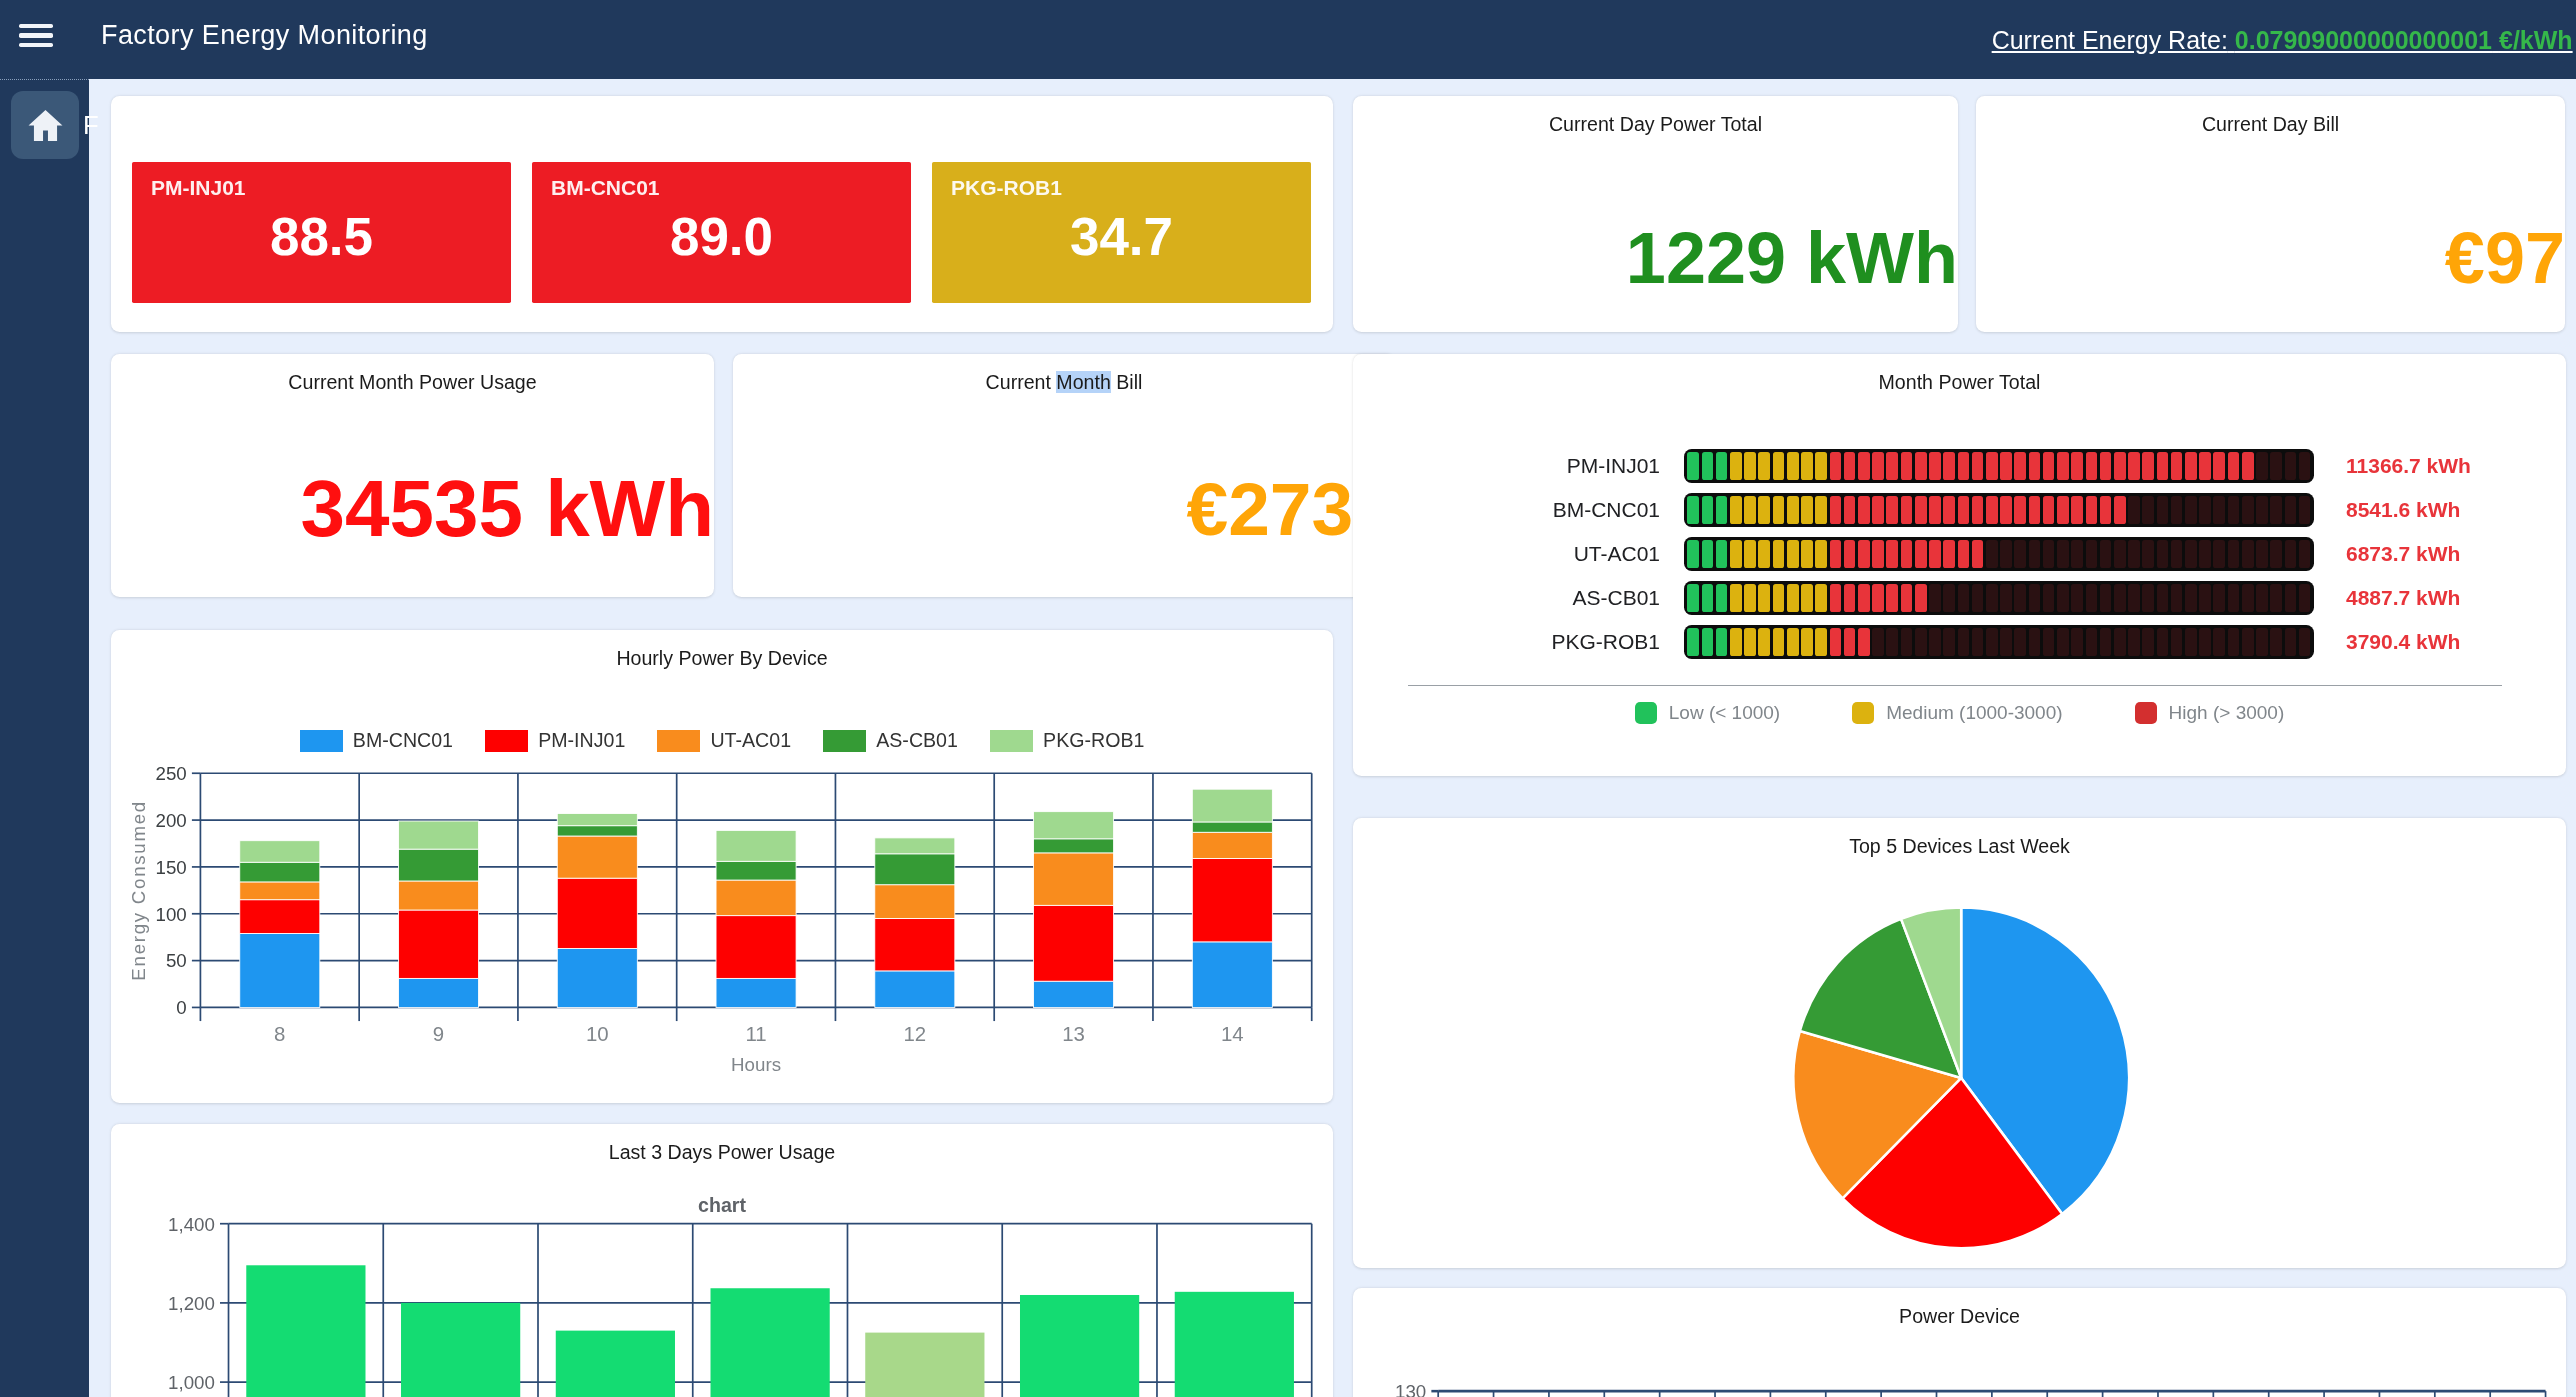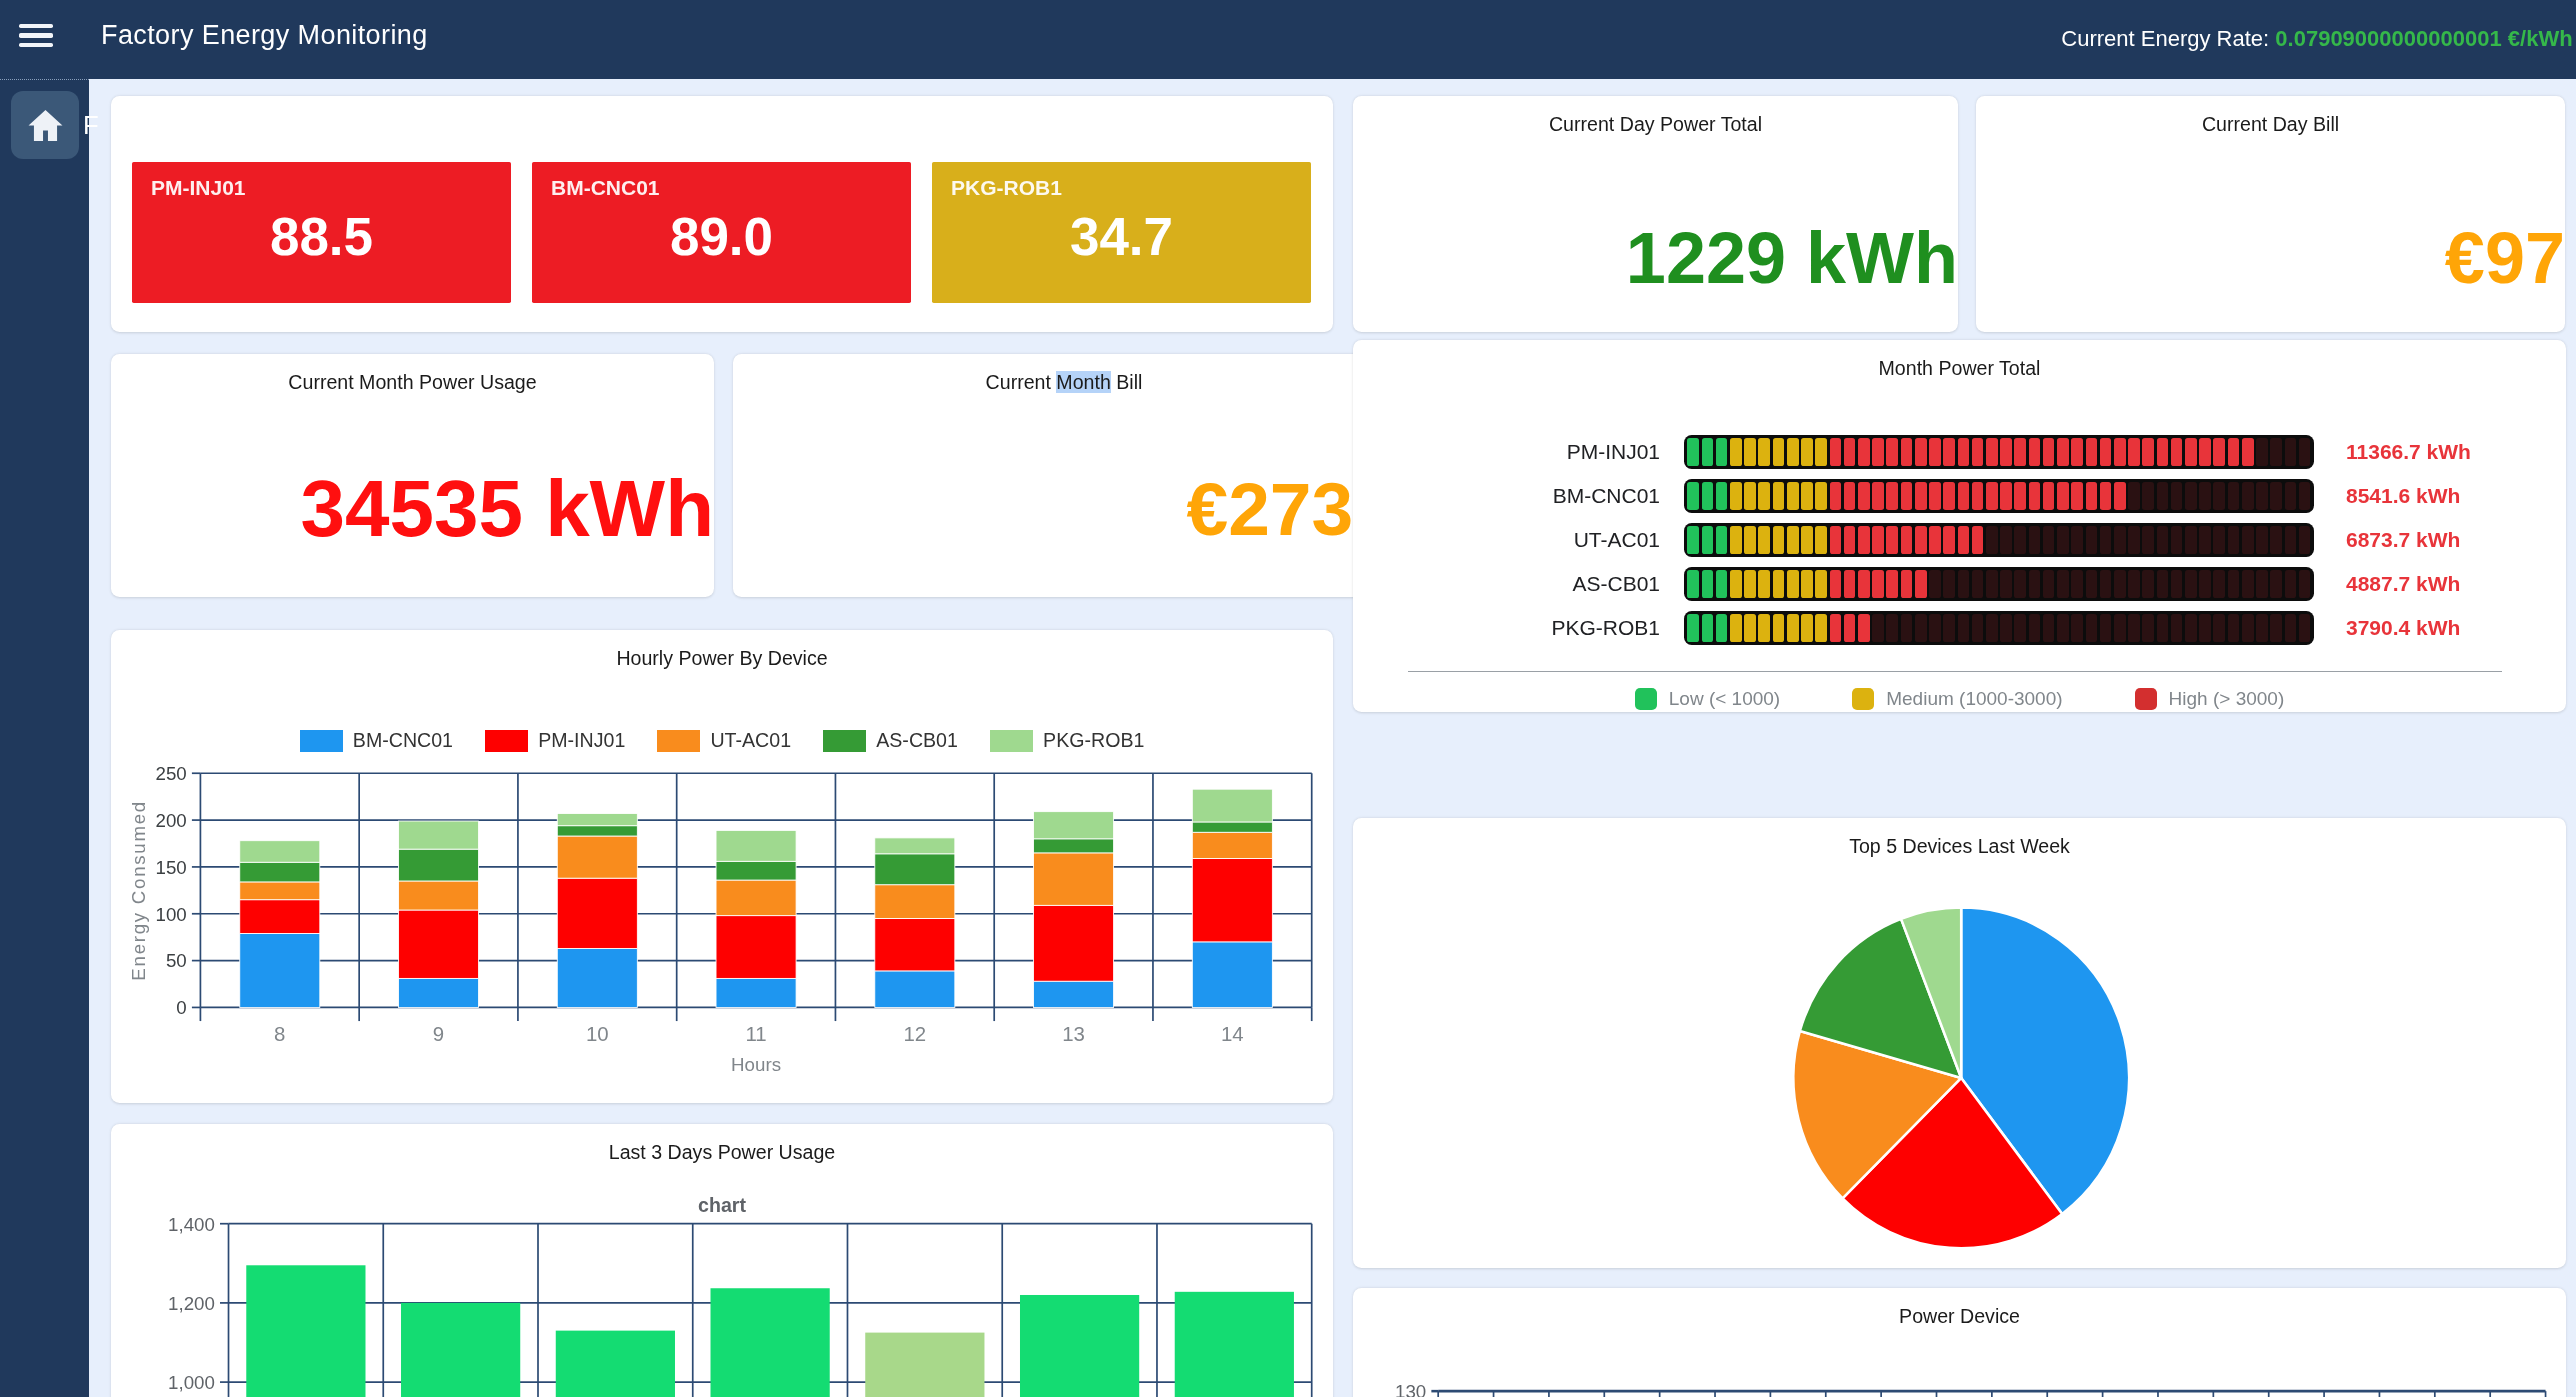--- a/index.html
+++ b/index.html
@@ -6,21 +6,21 @@
   body{
     width:2576px;height:1397px;overflow:hidden;position:relative;
     font-family:"Liberation Sans","DejaVu Sans",sans-serif;
     background:#e7effc;
   }
   
   .topbar{position:absolute;left:0;top:0;width:2576px;height:79px;background:#20395c;z-index:5;}
   .hamburger{position:absolute;left:19px;top:24px;width:37px;height:31px;cursor:pointer;}
   .hamburger span{display:block;width:34px;height:4.3px;background:#f2f5f9;border-radius:1.7px;margin:0 0 5.1px 0;}
   .app-title{position:absolute;left:101px;top:20.4px;color:#fff;font-size:27px;letter-spacing:0.4px;}
-  .rate{position:absolute;right:3.4px;top:25.6px;font-size:22px;color:#fff;white-space:nowrap;}
+  .rate{position:absolute;right:3.4px;top:25.6px;font-size:25px;color:#fff;white-space:nowrap;text-decoration:underline;}
   .rate .val{color:#35b84a;font-weight:700;}
   
   .sidebar{position:absolute;left:0;top:79px;width:89px;height:1318px;background:#20395c;z-index:4;
     border-top:1.7px dotted #8aa0bc;}
   .home-btn{position:absolute;left:11px;top:11px;width:68px;height:68px;background:#3b5878;border-radius:12px;
     display:flex;align-items:center;justify-content:center;cursor:pointer;}
   .home-btn svg{width:37px;height:37px;fill:#eef2f7;}
   .clipped-label{position:absolute;left:83px;top:31px;color:#fff;font-size:25.6px;}
   
   .card{position:absolute;background:#fff;border-radius:8.5px;box-shadow:0 0.9px 2.6px rgba(60,64,67,.18);}
@@ -108,21 +108,21 @@
   <div class="big-value" style="top:109px;font-size:80px;color:#ff0f0f;">34535 kWh</div>
 </div>
 
 <div class="card" style="left:733px;top:354px;width:662px;height:243px;">
   <div class="card-title">
     <span>Current </span><span class="sel">Month</span><span> Bill</span>
   </div>
   <div class="big-value" style="top:112px;font-size:75px;color:#ffa507;">€2731</div>
 </div>
 
-<div class="card" style="left:1353px;top:340px;width:1213px;height:372px;">
+<div class="card" style="left:1353px;top:354px;width:1213px;height:422px;">
   <div class="card-title">Month Power Total</div>
   <div class="mrows" id="mrows">
       <div class="mrow">
         <span class="mlabel">PM-INJ01</span>
         <div class="mbar">
           <div class="mseg" style="background: rgb(33, 194, 91);"></div>
           <div class="mseg" style="background: rgb(33, 194, 91);"></div>
           <div class="mseg" style="background: rgb(33, 194, 91);"></div>
           <div class="mseg" style="background: rgb(220, 178, 15);"></div>
           <div class="mseg" style="background: rgb(220, 178, 15);"></div>

